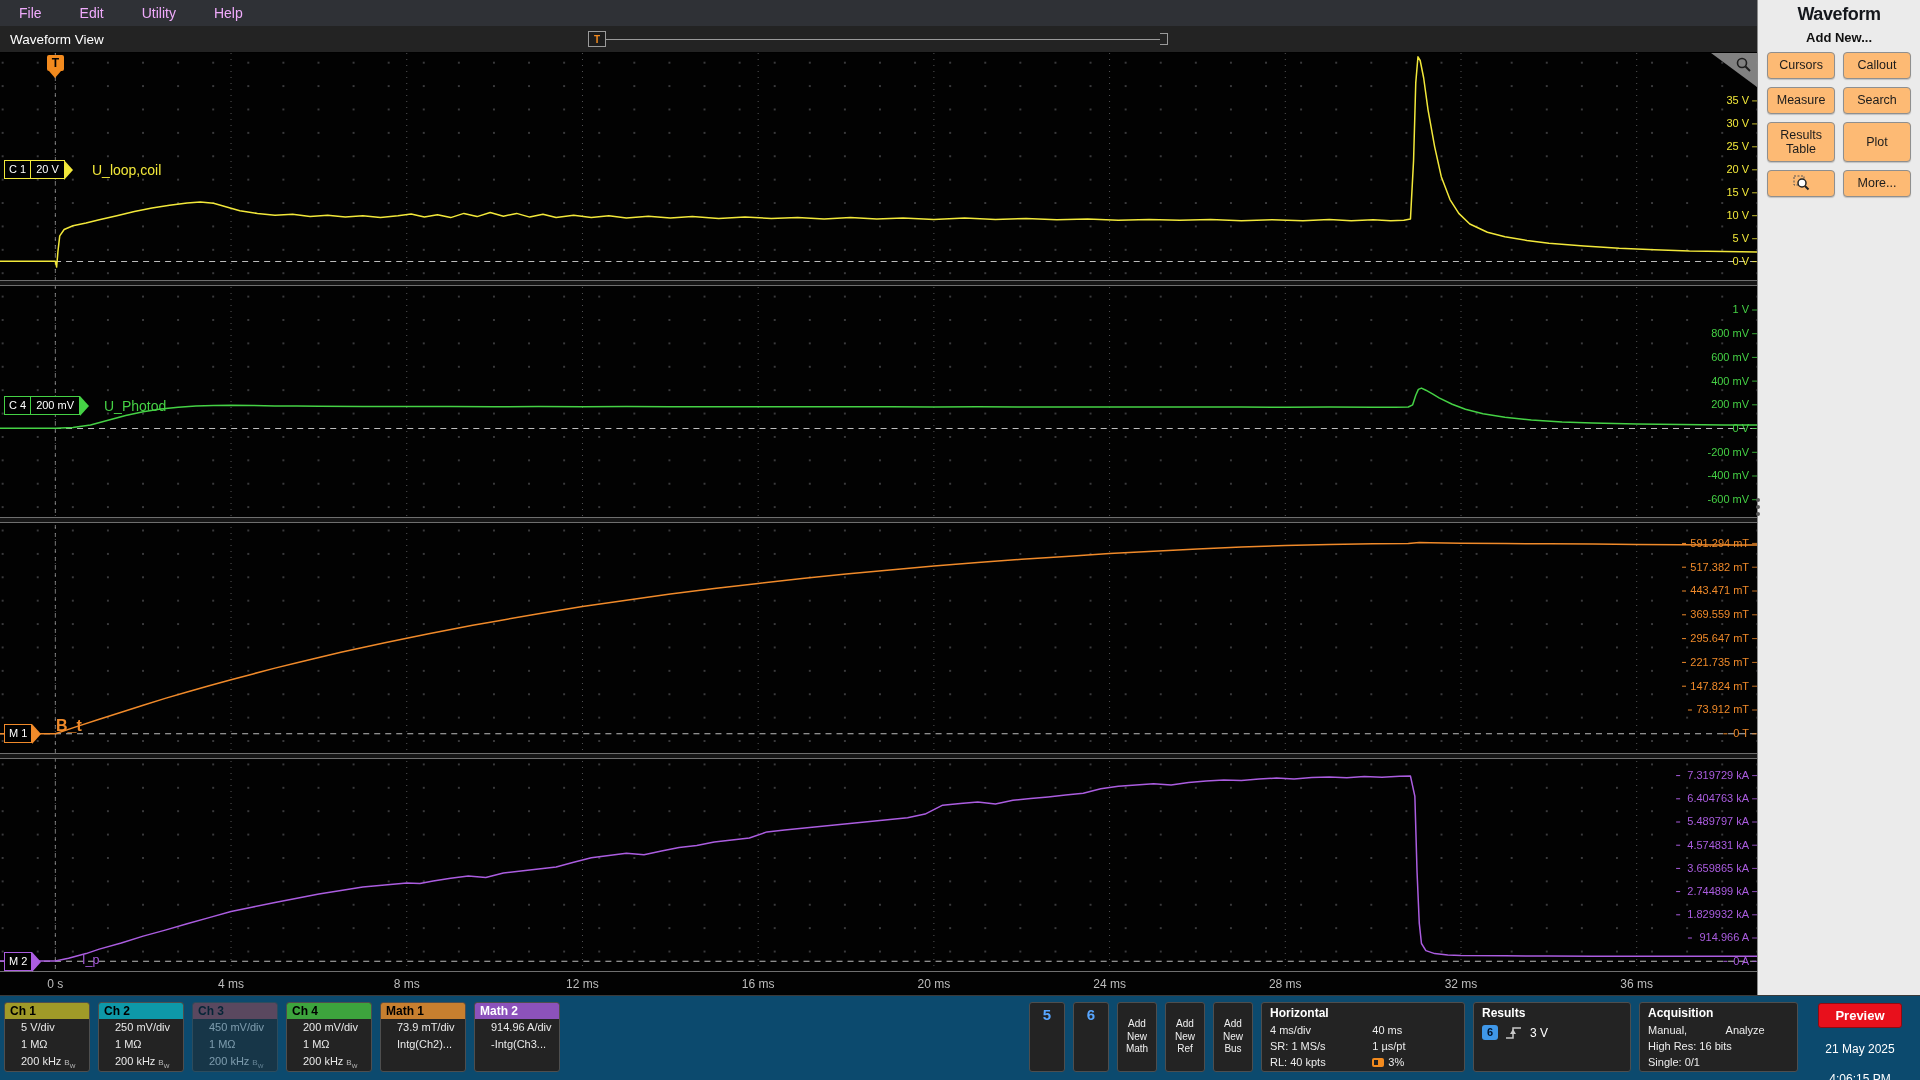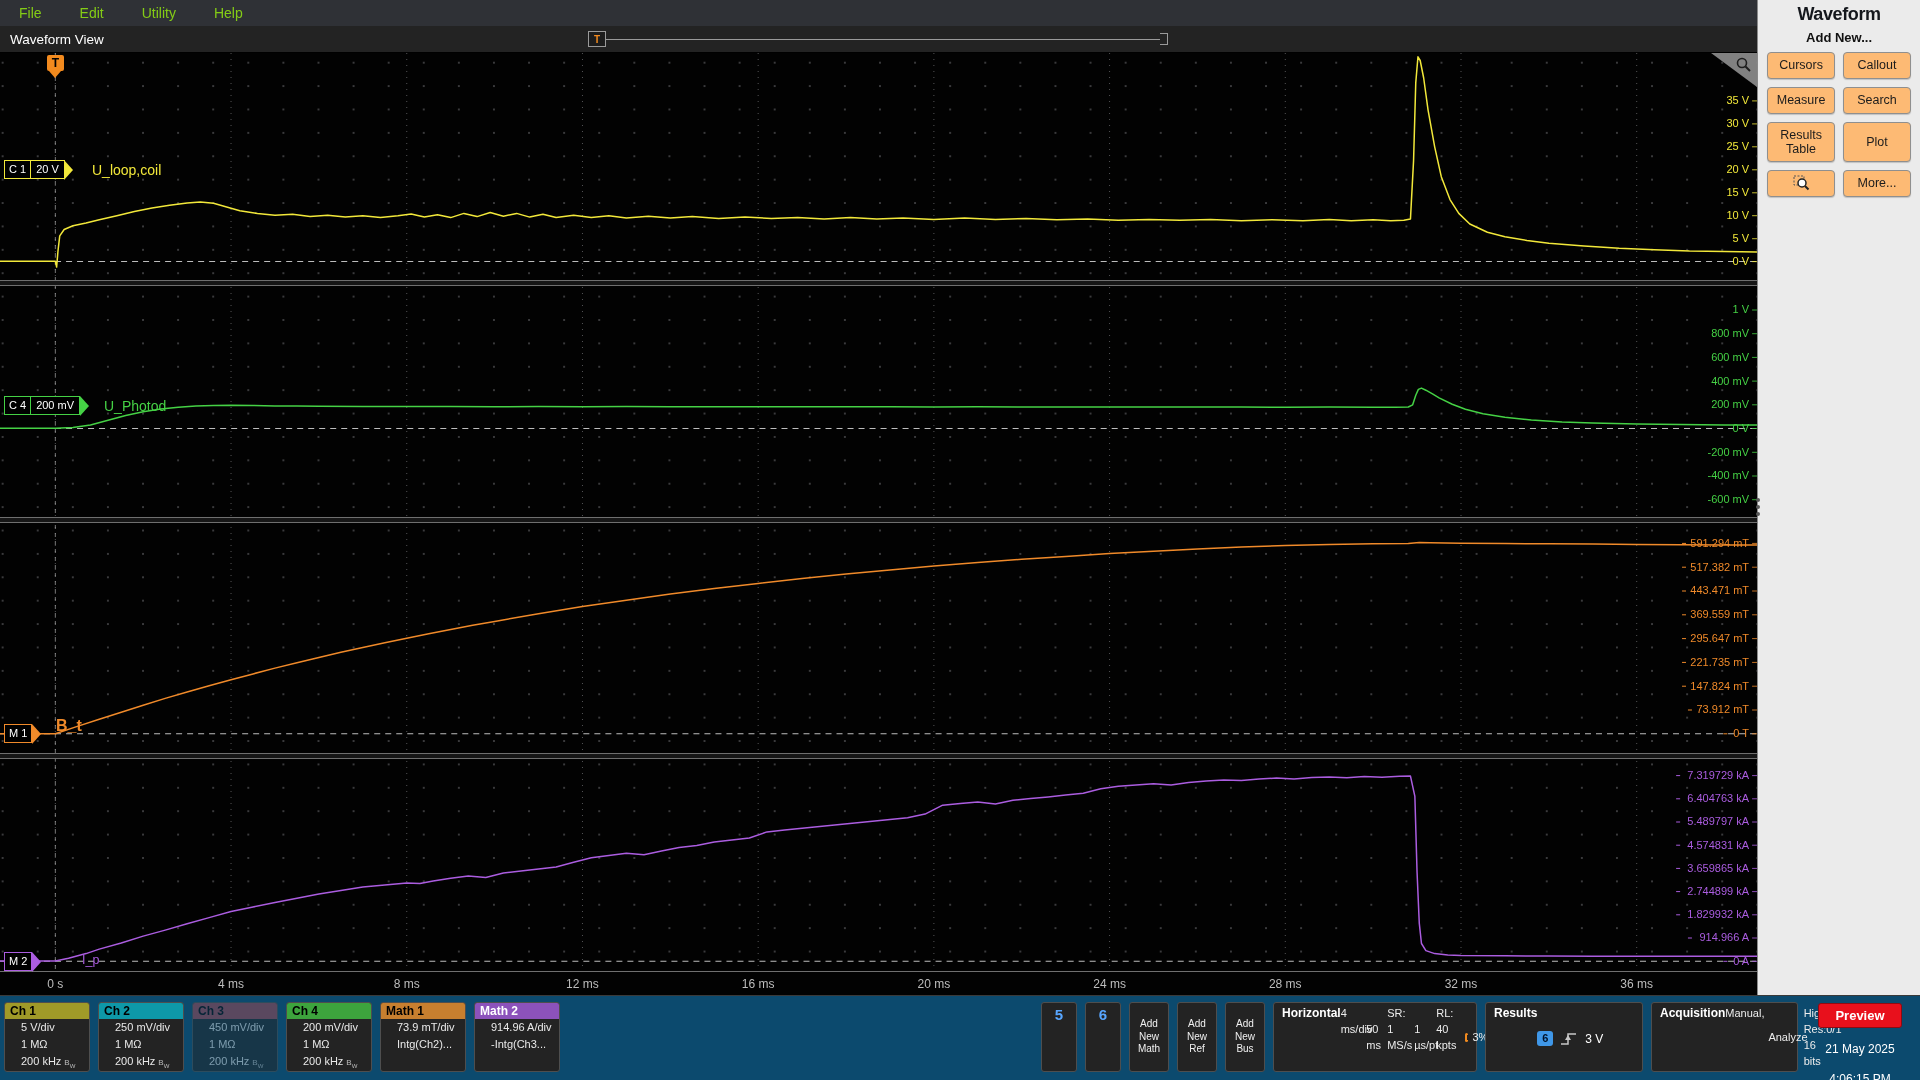--- a/index.html
+++ b/index.html
@@ -2,21 +2,21 @@
 <html><head>
 <meta charset="utf-8">
 <style>
   html,body{margin:0;padding:0;width:1920px;height:1080px;overflow:hidden;background:#000;
     font-family:"Liberation Sans",sans-serif;-webkit-font-smoothing:antialiased;}
   .app{width:1920px;height:1080px;display:flex;flex-direction:column;}
   .top-row{height:995px;display:flex;}
   .main-col{width:1758px;display:flex;flex-direction:column;background:#000;}
 
   
-  .menubar{height:27px;background:#2f3136;display:flex;align-items:center;color:#84cc16;font-size:14px;}
+  .menubar{height:27px;background:#2f3136;display:flex;align-items:center;color:#f0abfc;font-size:14px;}
   .menubar .mi{padding:0 19px;cursor:default;}
 
   
   .wave-view{flex:1;display:flex;flex-direction:column;}
   .wave-titlebar{height:26px;background:#232323;border-bottom:1px solid #000;position:relative;
     display:flex;align-items:center;color:#fff;font-size:13.5px;}
   .wv-title{padding-left:10px;}
   .nav-widget{position:absolute;left:588px;top:6px;width:580px;height:14px;display:flex;align-items:center;}
   .nav-handle{width:16px;height:14px;border:1px solid #9a9a9a;background:#1d1d1d;display:flex;
     align-items:center;justify-content:center;font-size:10px;font-weight:bold;color:#f28a1e;}
@@ -72,28 +72,28 @@
     padding:0 5px;line-height:16px;}
   .chan .hd.hd-light{color:#fff;}
   .chan .rw{font-size:11px;color:#e9e9e9;padding:0 16px;line-height:17px;white-space:nowrap;}
   .chan.off{opacity:.5;}
   .bwb{font-size:8px;color:#bdbdbd;margin-left:3px;}
   .bwb sub{font-size:6px;}
   .flexspace{flex:1;background:transparent;border:none;}
   .numtile{width:36px;text-align:center;font-size:15px;font-weight:bold;color:#58a6ff;padding-top:3px;}
   .addbtn{width:40px;font-size:10px;line-height:1.25;text-align:center;color:#f0f0f0;
     display:flex;flex-direction:column;justify-content:center;}
-  .infopanel{padding:2px 8px;font-size:11px;color:#ececec;display:flex;flex-direction:row;}
+  .infopanel{padding:2px 8px;font-size:11px;color:#ececec;display:flex;flex-direction:column;}
   .infopanel .ttl{font-weight:bold;font-size:12px;color:#fff;line-height:17px;}
   .hrow{display:flex;line-height:16px;}
   .hrow .l{width:55%;}
   .hrow .r{width:45%;display:flex;align-items:center;}
   .hpanel{width:204px;}
   .tpanel{width:158px;}
-  .apanel{width:147px;}
+  .apanel{width:159px;}
   .trow{display:flex;align-items:center;gap:7px;margin-top:3px;}
   .tbadge{display:inline-block;min-width:16px;height:15px;background:#3f97e8;color:#00122a;font-weight:bold;
     font-size:11px;text-align:center;line-height:15px;border-radius:3px;}
   .tlevel{font-size:12px;color:#fff;}
   .posicon{display:inline-block;width:12px;height:9px;background:#f28a1e;border-radius:2px;
     margin-right:4px;position:relative;}
   .posicon::after{content:'';position:absolute;left:2px;top:2px;width:4px;height:5px;background:#202020;}
   .prevcol{width:108px;display:flex;flex-direction:column;align-items:center;gap:14px;padding-top:1px;}
   .preview{background:#e8101c;color:#fff;font-weight:bold;font-size:13px;padding:4px 16px;border-radius:3px;
     border:1px solid #8e0a12;font-family:"Liberation Sans",sans-serif;}
@@ -381,21 +381,21 @@
     <button class="tile addbtn">
       <span>Add</span>
       <span>New</span>
       <span>Bus</span>
     </button>
 
     <div class="tile infopanel hpanel">
       <div class="ttl">Horizontal</div>
       <div class="hrow">
         <span class="l">4 ms/div</span>
-        <span class="r">50 ms</span>
+        <span class="r">40 ms</span>
       </div>
       <div class="hrow">
         <span class="l">SR: 1 MS/s</span>
         <span class="r">1 µs/pt</span>
       </div>
       <div class="hrow">
         <span class="l">RL: 40 kpts</span>
         <span class="r">
             <span class="posicon"></span>
             <span>3%</span>

